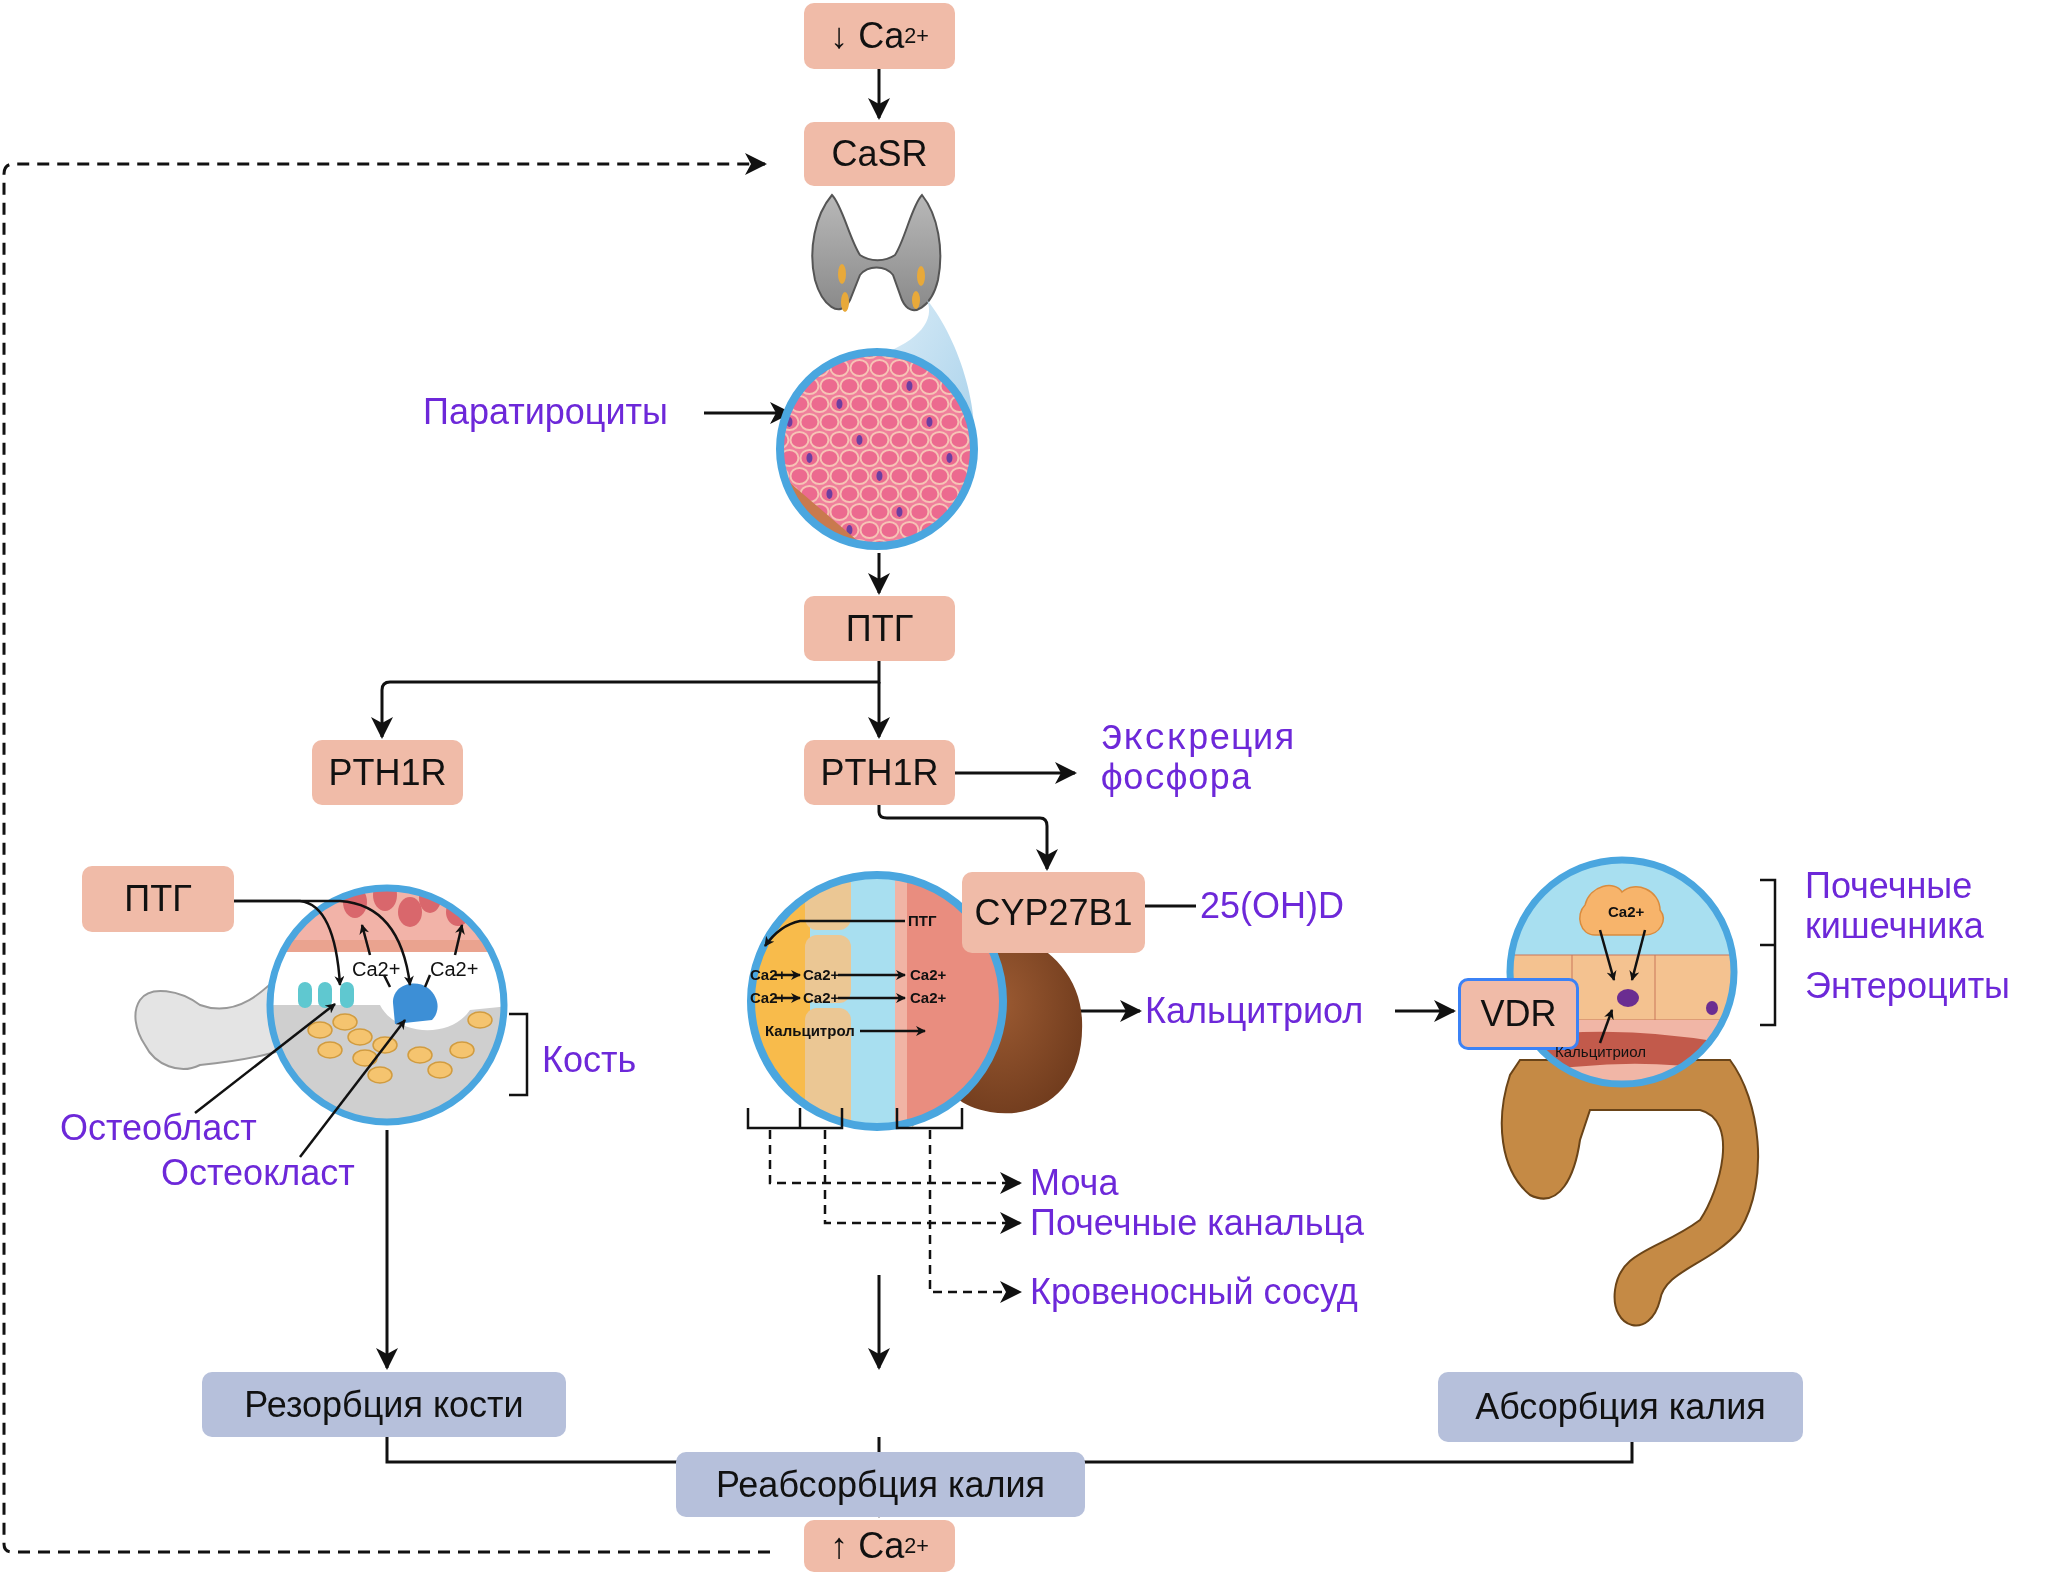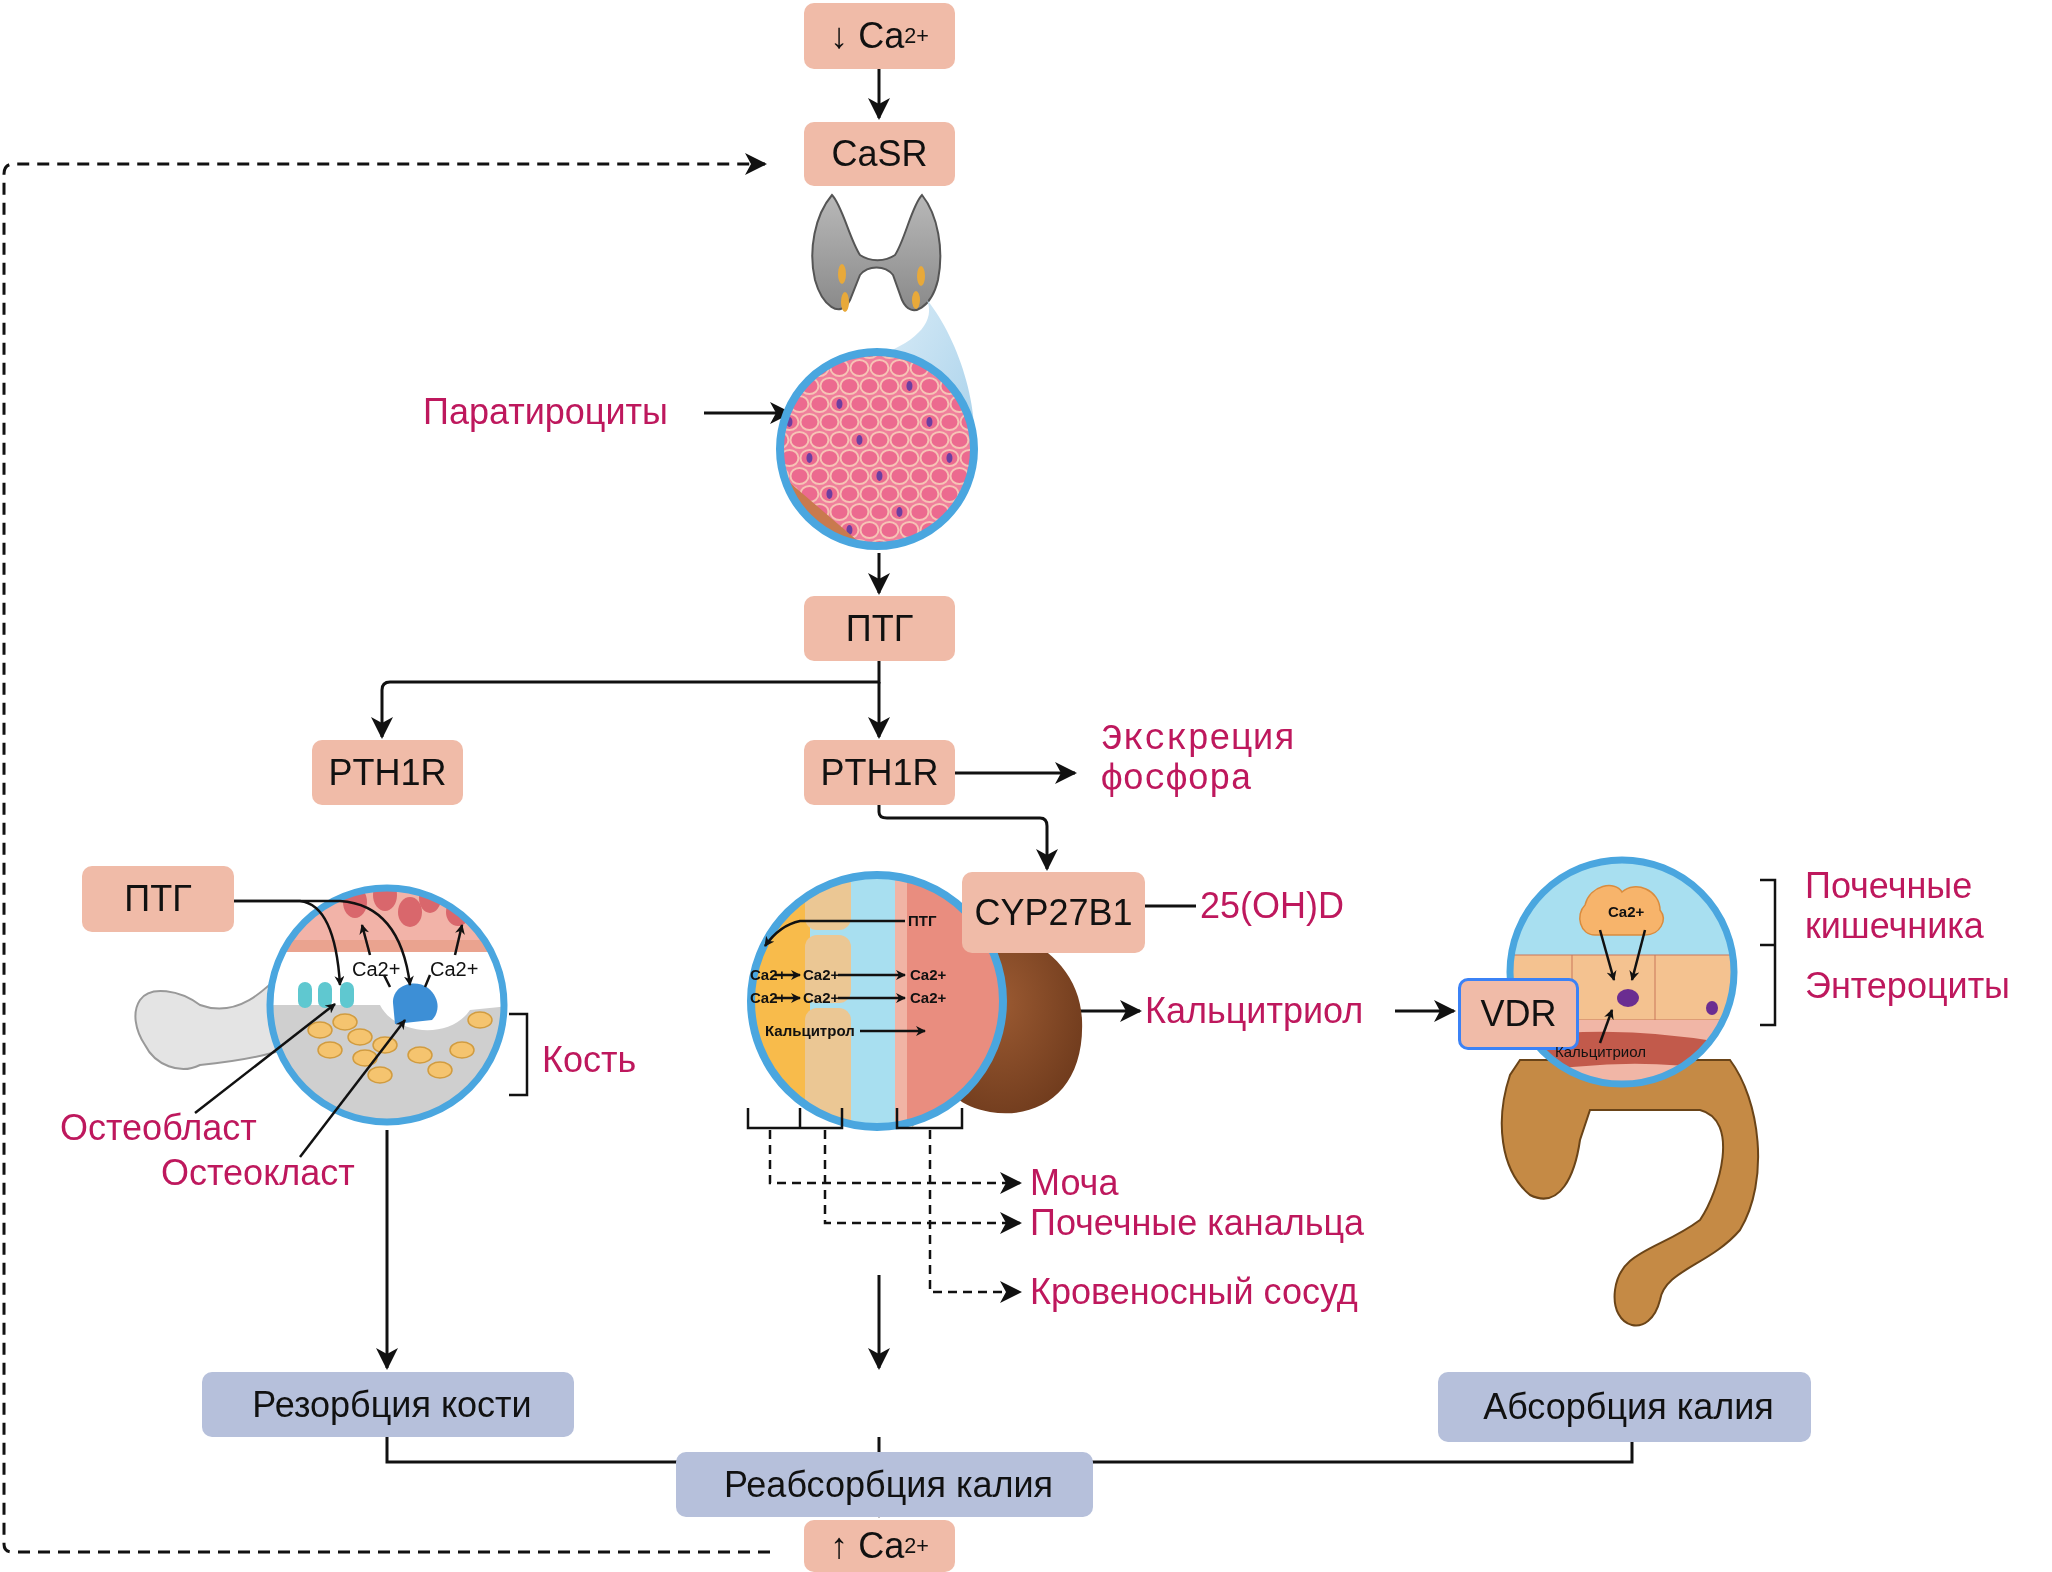--- a/index.html
+++ b/index.html
@@ -1,21 +1,21 @@
 <!DOCTYPE html>
 <html><head>
 <meta charset="utf-8">
 <style>
   html,body{margin:0;padding:0;background:#fff;}
   body{width:2052px;height:1572px;position:relative;overflow:hidden;font-family:"Liberation Sans","DejaVu Sans",sans-serif;color:#111;}
   svg{position:absolute;left:0;top:0;}
   .box{position:absolute;display:flex;align-items:center;justify-content:center;border-radius:10px;font-size:36px;color:#111;}
   .salmon{background:#f0bba8;}
-  .blue{background:#b6c0db;padding-left:8px;}
-  .lbl{position:absolute;font-size:36px;line-height:40px;white-space:nowrap;color:#be185d;}
+  .blue{background:#b6c0db;}
+  .lbl{position:absolute;font-size:36px;line-height:40px;white-space:nowrap;color:#6d28d9;}
   .small{font-size:15px;font-weight:bold;position:absolute;white-space:nowrap;}
   sup{font-size:60%;}
 </style>
 </head>
 <body>
 
 <svg width="2052" height="1572" viewBox="0 0 2052 1572">
   <defs>
     <marker id="ah" markerWidth="10" markerHeight="10" refX="9" refY="5" orient="auto" markerUnits="userSpaceOnUse" viewBox="0 0 10 10">
       <path d="M0,0 L10,5 L0,10 L3,5 z" fill="#111"></path>

